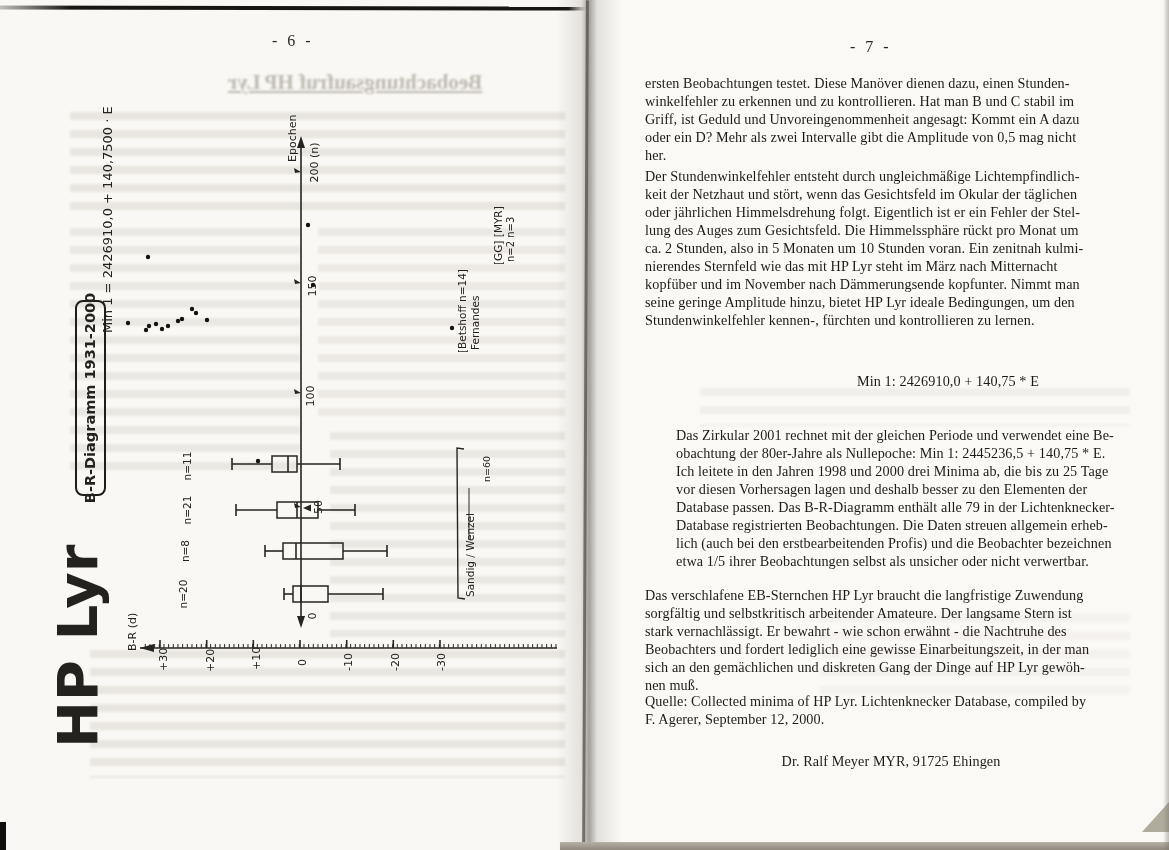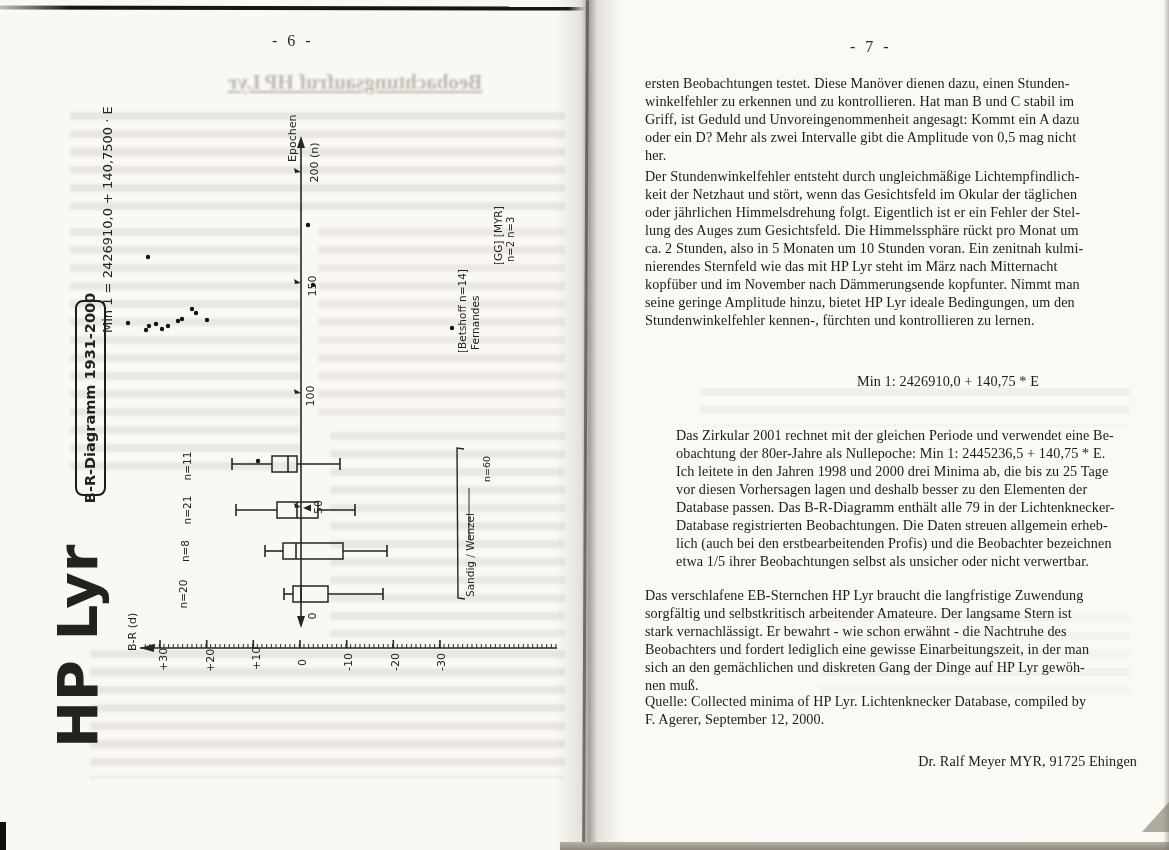--- a/index.html
+++ b/index.html
@@ -278,21 +278,21 @@
 lich (auch bei den erstbearbeitenden Profis) und die Beobachter bezeichnen
 etwa 1/5 ihrer Beobachtungen selbst als unsicher oder nicht verwertbar.</div>
   <div class="para" style="top:586px;">Das verschlafene EB-Sternchen HP Lyr braucht die langfristige Zuwendung
 sorgfältig und selbstkritisch arbeitender Amateure. Der langsame Stern ist
 stark vernachlässigt. Er bewahrt - wie schon erwähnt - die Nachtruhe des
 Beobachters und fordert lediglich eine gewisse Einarbeitungszeit, in der man
 sich an den gemächlichen und diskreten Gang der Dinge auf HP Lyr gewöh-
 nen muß.</div>
   <div class="para" style="top:676px;margin-top:16px;">Quelle: Collected minima of HP Lyr. Lichtenknecker Database, compiled by
 F. Agerer, September 12, 2000.</div>
-  <div class="para" style="top:752px;text-align:right;">Dr. Ralf Meyer MYR, 91725 Ehingen</div>
+  <div class="para" style="top:752px;text-align:center;">Dr. Ralf Meyer MYR, 91725 Ehingen</div>
 
   <div class="top-line"></div>
   <div class="gutter-shadow"></div>
   <div class="gutter-line"></div>
   <div class="corner-mark-bl"></div>
   <div class="bottom-band"></div>
   <div class="br-triangle"></div>
   <div class="right-edge"></div>
 </div>
 

